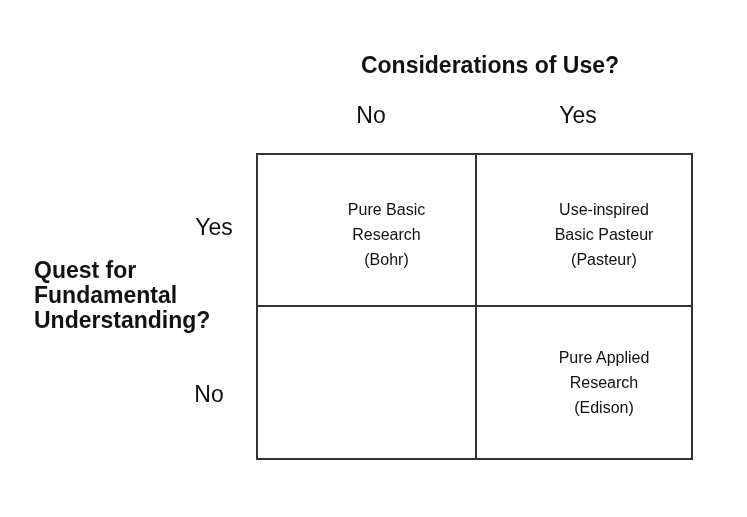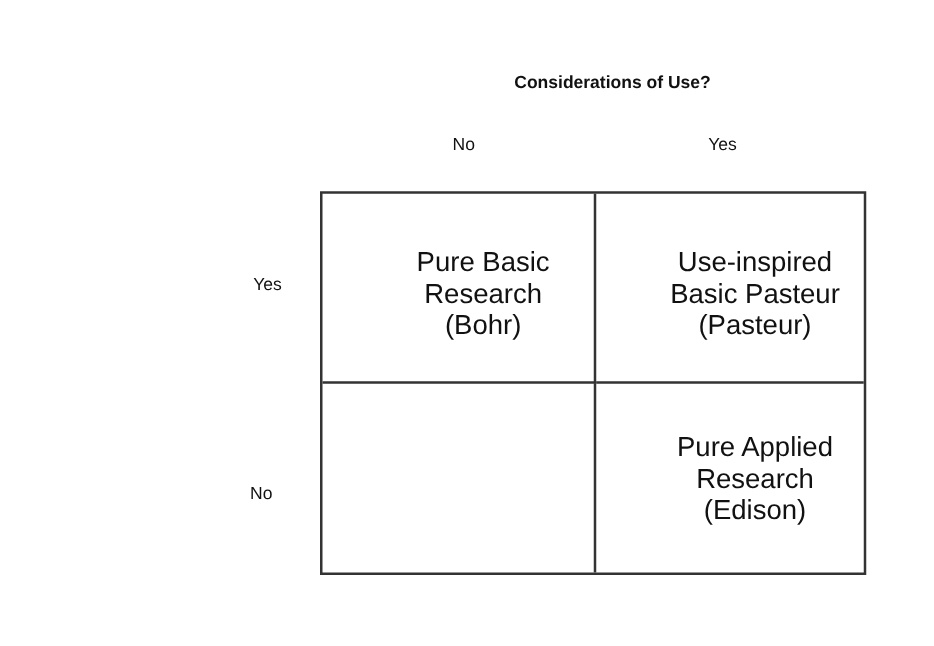--- a/index.html
+++ b/index.html
@@ -11,21 +11,21 @@
     position: relative;
     width: 747px;
     height: 517px;
     background: var(--background, #ffffff);
     font-family: "Liberation Sans", "DejaVu Sans", sans-serif;
     color: var(--text, #111111);
     overflow: hidden;
   }
   .txt {
     position: absolute;
-    font-size: 14px;
+    font-size: 23px;
     line-height: 25px;
     white-space: pre-line;
   }
   .bold { font-weight: bold; }
   .center { text-align: center; }
 
   .x-title  { top: 53px;  left: 270px; width: 440px; }
   .col-no   { top: 103px; left: 321px; width: 100px; }
   .col-yes  { top: 103px; left: 528px; width: 100px; }
 
@@ -43,41 +43,44 @@
     border: 2px solid var(--line, #333333);
     display: grid;
     grid-template-columns: 219px 1fr;
     grid-template-rows: 152px 1fr;
   }
   .cell {
     display: flex;
     align-items: center;
     justify-content: center;
     text-align: center;
-    font-size: 22px;
+    font-size: 16px;
     line-height: 25px;
     white-space: pre-line;
     box-sizing: border-box;
     padding-left: 40px;
   }
   .cell.tl { border-right: 2px solid var(--line, #333333); border-bottom: 2px solid var(--line, #333333); padding-top: 8px; }
   .cell.tr { border-bottom: 2px solid var(--line, #333333); padding-top: 8px; }
   .cell.bl { border-right: 2px solid var(--line, #333333); }
 </style>
 </head>
 <body>
 
 <div class="canvas">
 
   <div class="txt bold center x-title">Considerations of Use?</div>
 
   <div class="txt center col-no">No</div>
 
   <div class="txt center col-yes">Yes</div>
 
+  <div class="txt bold y-title">Quest for
+Fundamental
+Understanding?</div>
 
   <div class="txt center row-yes">Yes</div>
 
   <div class="txt center row-no">No</div>
 
   <div class="grid">
     <div class="cell tl">Pure Basic
 Research
 (Bohr)</div>
     <div class="cell tr">Use-inspired

